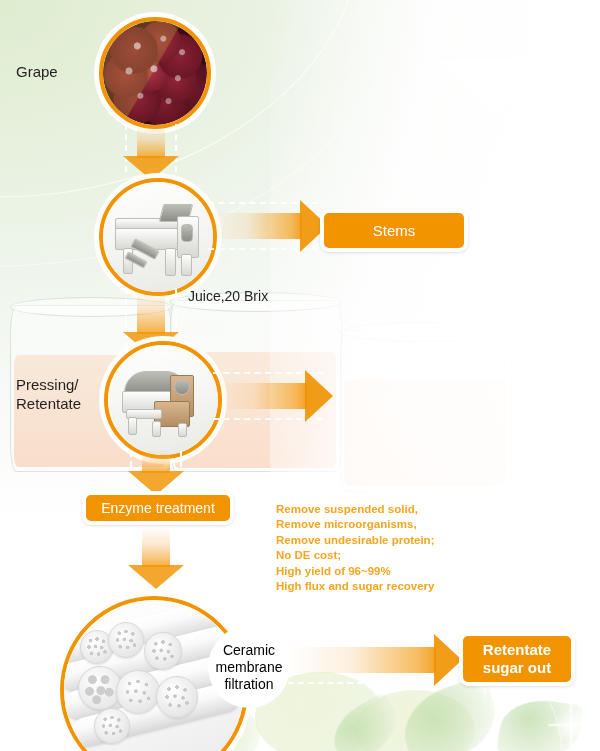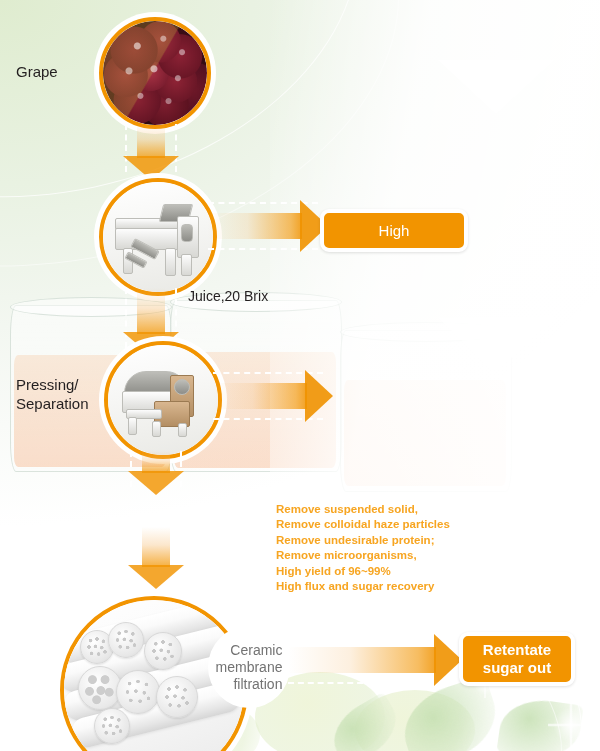--- a/index.html
+++ b/index.html
@@ -278,23 +278,23 @@
     font-weight:bold;
   }
   .benefits div{white-space:nowrap;}
 
   
   .bubble{
     position:absolute;
     border-radius:50%;
     background:#ffffff;
     display:flex;align-items:center;justify-content:center;
-    color:#737373;
+    color:#000000;
     font-size:14px;line-height:17px;
-    text-align:right;
+    text-align:center;
     white-space:pre-line;
   }
 </style>
 </head>
 <body>
 
 <div id="stage">
 
   <div class="bg-base"></div>
   <div class="bg-swoosh sw1"></div>
@@ -353,33 +353,33 @@
     </div>
   </div>
 
   <div class="harrow" style="left:208px;top:200px;width:120px;">
     <div class="dash-t"></div>
       <div class="dash-b"></div>
     <div class="shaft"></div>
       <div class="head"></div>
   </div>
 
-  <div class="obox" style="left:320px;top:209px;width:148px;height:43px;">High</div>
+  <div class="obox" style="left:320px;top:209px;width:148px;height:43px;">Stems</div>
 
   <div class="varrow" style="left:123px;top:288px;height:68px;">
     <div class="dash-l"></div>
       <div class="dash-r"></div>
     <div class="shaft"></div>
       <div class="head"></div>
   </div>
 
   <div class="flow-note" style="left:188px;top:288px;">Juice,20 Brix</div>
 
   <div class="stage-label" style="left:16px;top:375px;">Pressing/
-Separation</div>
+Retentate</div>
 
   <div class="node-circle" style="left:104px;top:341px;width:110px;height:110px;">
     <div class="node-photo photo-machine">
       <div class="mach dark" style="left:16px;top:26px;width:62px;height:22px;border-radius:22px 22px 0 0;"></div>
       <div class="mach" style="left:14px;top:46px;width:66px;height:20px;"></div>
       <div class="mach tan" style="left:62px;top:30px;width:22px;height:40px;"></div>
       <div class="mach dark" style="left:66px;top:34px;width:14px;height:14px;border-radius:50%;"></div>
       <div class="mach tan" style="left:46px;top:56px;width:34px;height:24px;"></div>
       <div class="mach" style="left:18px;top:64px;width:34px;height:8px;"></div>
       <div class="mach" style="left:20px;top:72px;width:7px;height:16px;"></div>
@@ -396,33 +396,34 @@
   </div>
 
 
   <div class="varrow" style="left:128px;top:451px;height:44px;">
     <div class="dash-l"></div>
       <div class="dash-r"></div>
     <div class="shaft"></div>
       <div class="head"></div>
   </div>
 
+  <div class="obox" style="left:82px;top:491px;width:152px;height:34px;font-size:14px;">Enzyme treatment</div>
 
   <div class="varrow" style="left:128px;top:527px;height:62px;">
     <div class="dash-l"></div>
       <div class="dash-r"></div>
     <div class="shaft"></div>
       <div class="head"></div>
   </div>
 
   <div class="benefits" style="left:276px;top:502px;">
     <div>Remove suspended solid,</div>
-    <div>Remove colloidal haze particles</div>
+    <div>Remove microorganisms,</div>
     <div>Remove undesirable protein;</div>
-    <div>Remove microorganisms,</div>
+    <div>No DE cost;</div>
     <div>High yield of 96~99%</div>
     <div>High flux and sugar recovery</div>
   </div>
 
   <div class="node-circle" style="left:60px;top:596px;width:180px;height:180px;">
     <div class="node-photo photo-membrane">
       <div class="rod" style="left:-4px;top:16px;width:180px;height:30px;transform:rotate(-14deg);"></div>
       <div class="rod" style="left:-6px;top:44px;width:180px;height:30px;transform:rotate(-14deg);"></div>
       <div class="rod" style="left:-2px;top:72px;width:180px;height:30px;transform:rotate(-14deg);"></div>
       <div class="rod" style="left:6px;top:100px;width:172px;height:30px;transform:rotate(-14deg);"></div>

